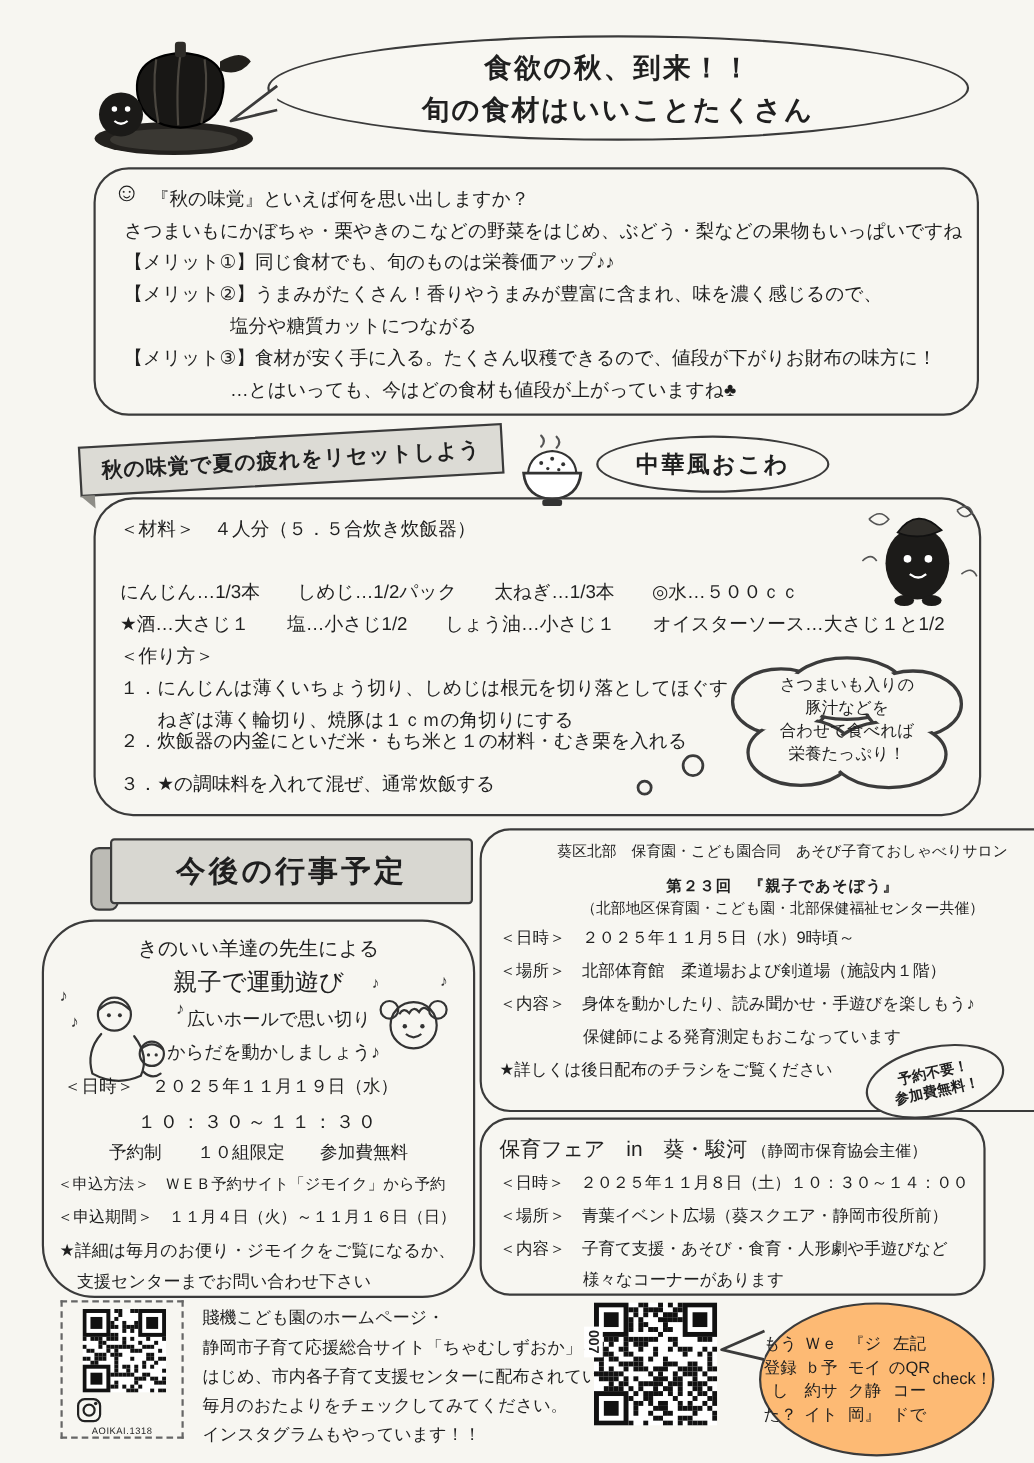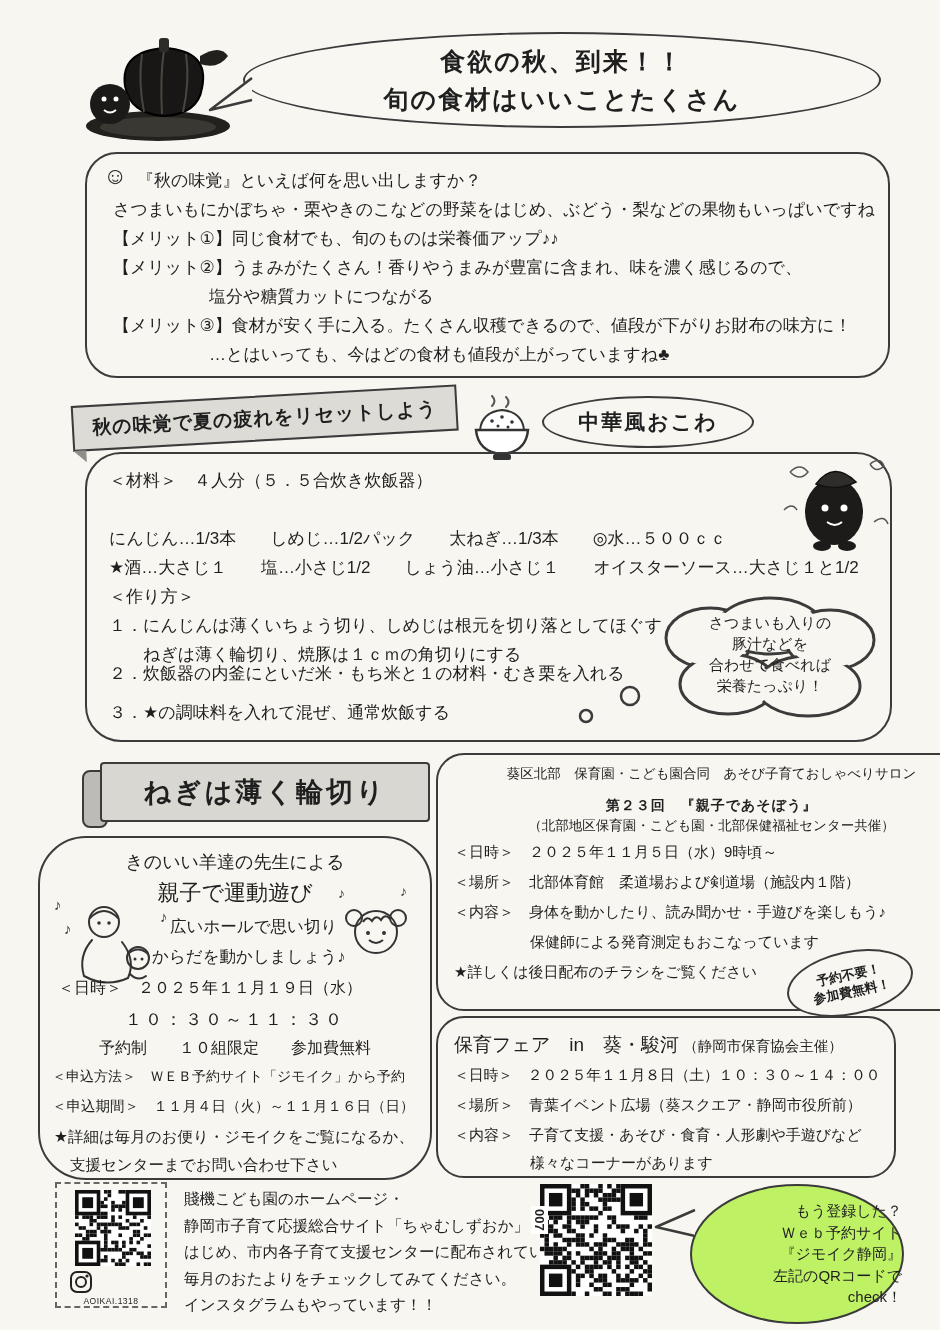--- a/index.html
+++ b/index.html
@@ -59,21 +59,21 @@
   
   .qr-card{left:55px;top:1182px;width:112px;height:126px;border:2px dashed #666}
   .qr1{position:absolute;left:18px;top:6px;width:76px;height:76px}
   .insta{position:absolute;left:12px;top:86px}
   .qr-caption{position:absolute;left:0;top:112px;width:100%;text-align:center;font-size:8.5px;letter-spacing:.5px}
   .footer-text{left:184px;top:1186px;font-size:15.5px;line-height:26.5px;white-space:nowrap}
   .qr2{left:540px;top:1184px;width:112px;height:112px}
   .qr-stamp{left:531px;top:1206px;writing-mode:vertical-rl;font-size:13px;font-weight:bold;
     background:#fff;padding:3px 1px;z-index:2;color:#222}
   .footer-bubble{left:690px;top:1184px;width:214px;height:140px;border:2.5px solid #3b3b3b;border-radius:50%;
-    background:#bef264;display:flex;flex-direction:column;align-items:flex-end;justify-content:center;
+    background:#fdba74;display:flex;flex-direction:row;align-items:center;justify-content:center;
     font-size:15px;line-height:21.5px;z-index:1;text-align:center}
   .footer-tail{left:653px;top:1202px;z-index:2}
 </style>
 </head>
 <body>
 
 <div class="page">
 
   <svg class="abs" style="left:80px;top:26px" width="155" height="118" viewBox="0 0 155 118">
     <ellipse cx="78" cy="100" rx="72" ry="15" fill="#23211e"></ellipse>
@@ -181,21 +181,21 @@
     <div>合わせて食べれば</div>
     <div>栄養たっぷり！</div>
   </div>
   <svg class="abs" style="left:572px;top:682px" width="72" height="48" viewBox="0 0 72 48">
     <circle cx="58" cy="14" r="9" fill="#f7f6f1" stroke="#3b3b3b" stroke-width="2.5"></circle>
     <circle cx="14" cy="34" r="6" fill="#f7f6f1" stroke="#3b3b3b" stroke-width="2.5"></circle>
   </svg>
 
   <div class="abs events-scroll">
     <div class="roll"></div>
-    <div class="body">ねぎは薄く輪切り</div>
+    <div class="body">今後の行事予定</div>
   </div>
 
   <div class="abs exercise-box">
     <div class="ln center" style="top:12px;font-size:18px">きのいい羊達の先生による</div>
     <div class="ln center" style="top:40px;font-size:22px">親子で運動遊び</div>
 
     <svg class="abs" style="left:12px;top:54px" width="128" height="110" viewBox="0 0 128 110">
       <g fill="none" stroke="#333" stroke-width="2" stroke-linecap="round">
         <circle cx="52" cy="30" r="15"></circle>
         <path d="M38 26 q14 -14 28 0"></path>

